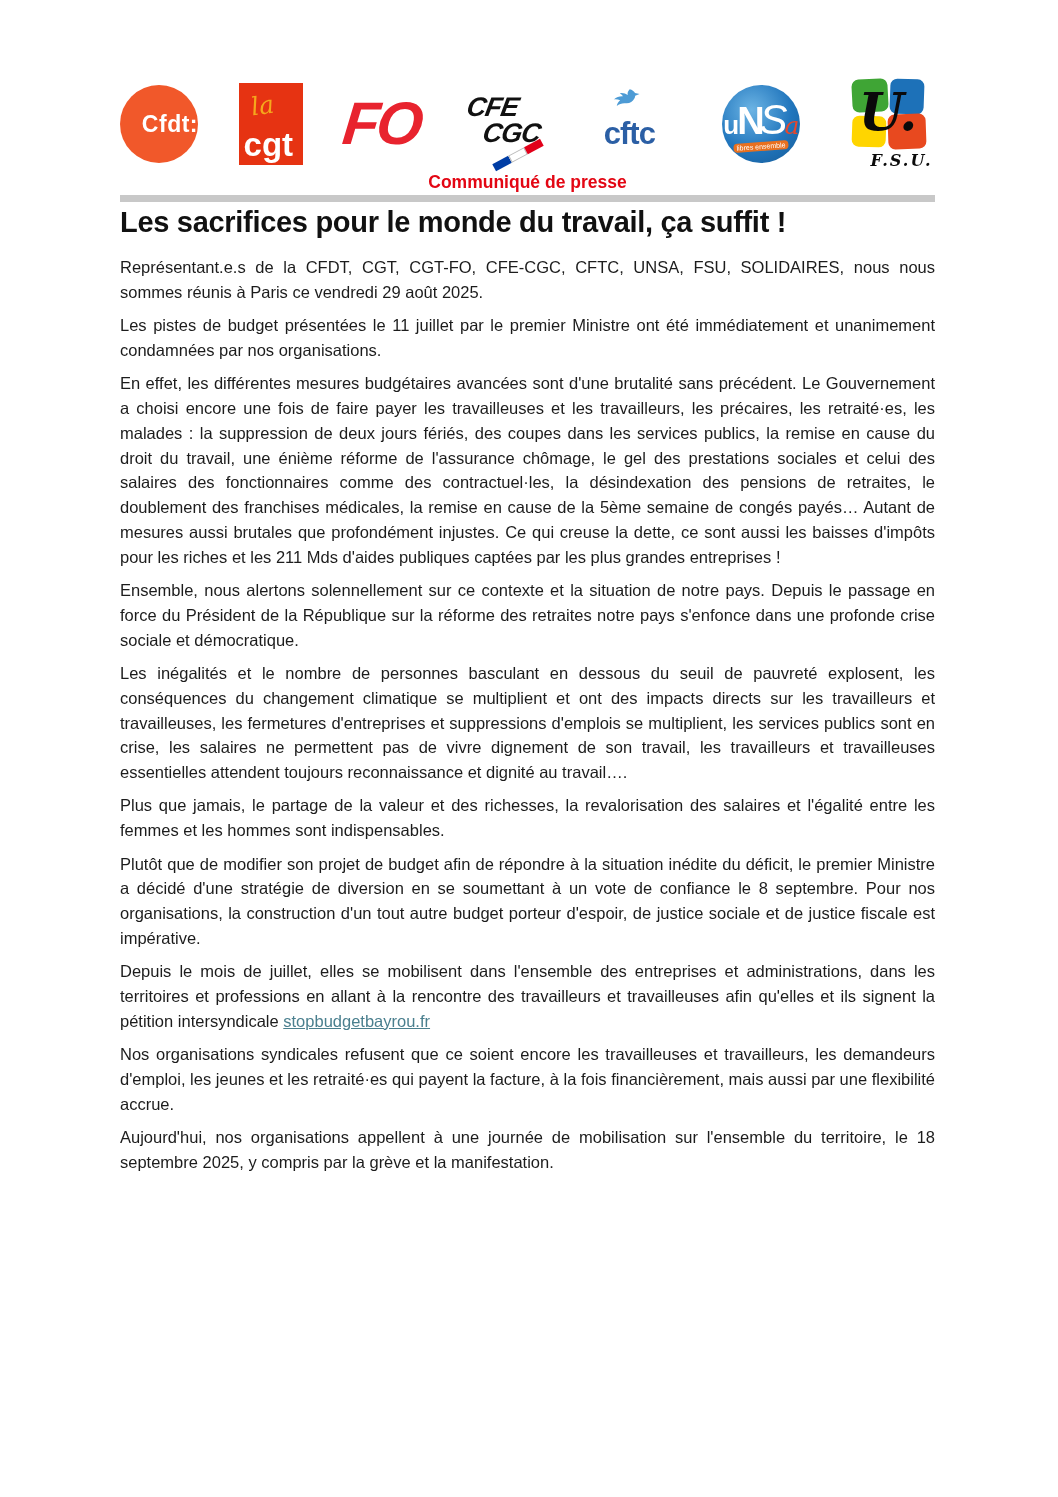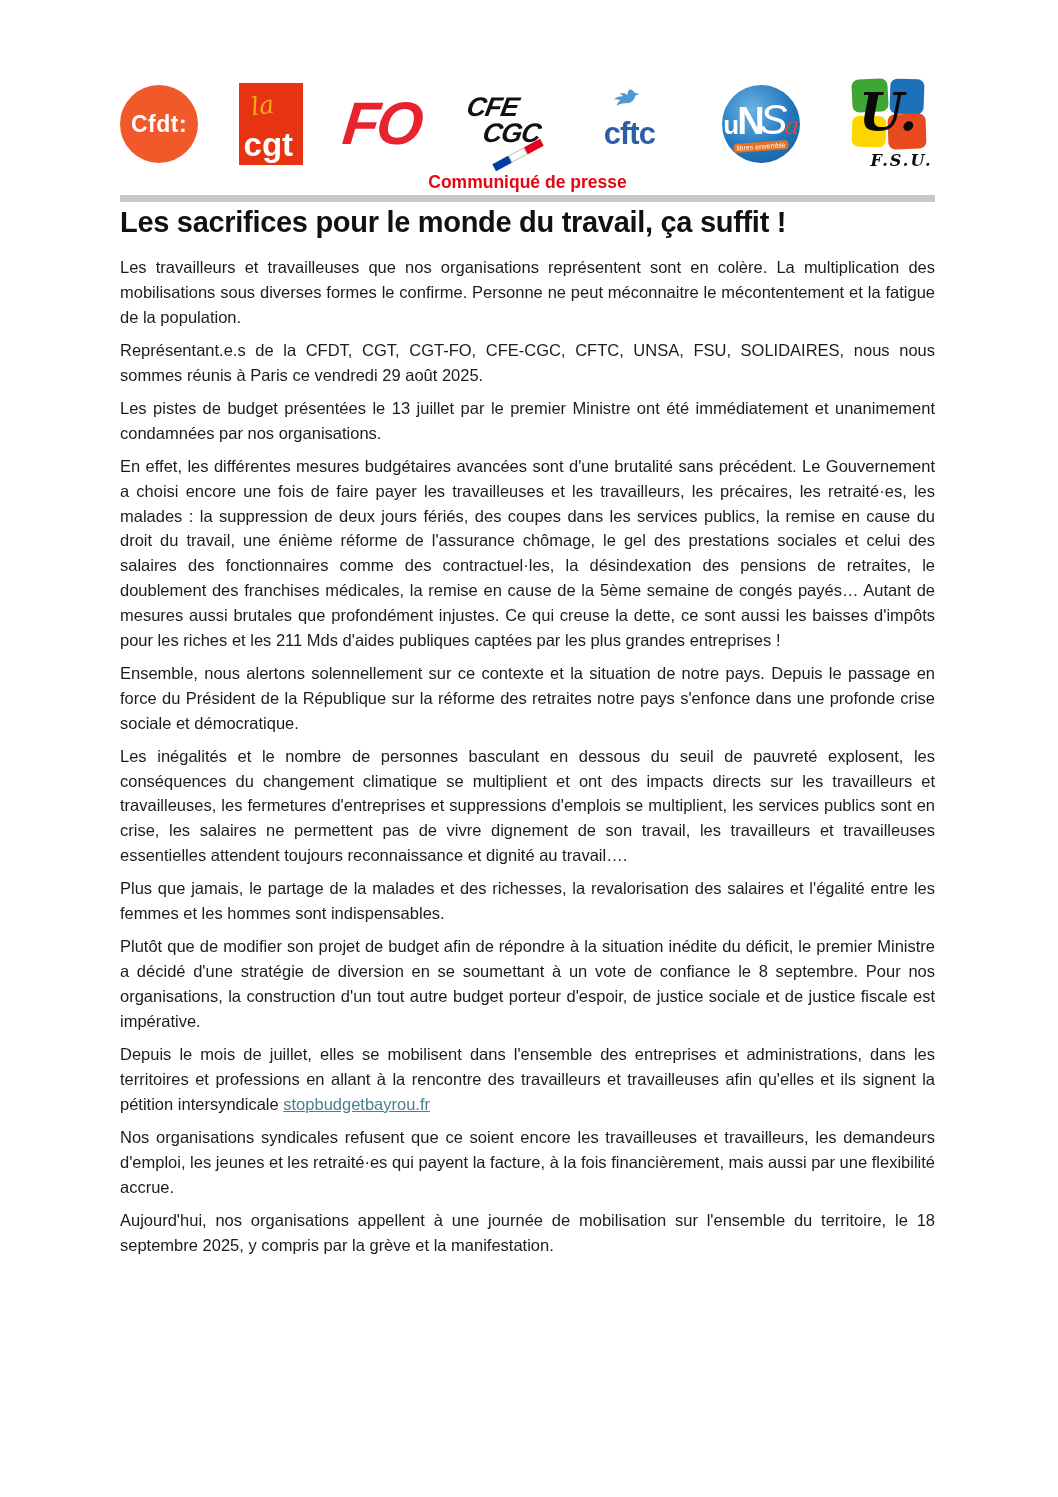--- a/index.html
+++ b/index.html
@@ -12,21 +12,21 @@
   *{box-sizing:border-box; margin:0; padding:0;}
   html,body{background:#fff;}
   body{width:1058px; font-family:"Liberation Sans", sans-serif; color:var(--text_black);}
   .page{width:1058px; height:1497px; background:#fff; padding:82px 123px 0 120px; overflow:hidden;}
 
   
   .logo-band{display:flex; justify-content:space-between; align-items:center; height:84px; width:100%;}
   .logo{display:flex; align-items:center; justify-content:center; flex:0 0 auto;}
 
   .cfdt-circle{width:78px; height:78px; border-radius:50%; background:var(--cfdt_orange);
-    display:flex; align-items:center; justify-content:center;}
+    display:flex; align-items:center; justify-content:flex-end;}
   .cfdt-circle span{color:#fff; font-weight:bold; font-size:23px; letter-spacing:.5px;}
 
   .cgt-box{width:64px; height:82px; background:var(--cgt_red); position:relative;}
   .cgt-la{position:absolute; top:8px; left:12px; font-family:"DejaVu Serif",serif; font-style:italic;
     color:var(--cgt_script); font-size:25px; transform:rotate(-8deg);}
   .cgt-txt{position:absolute; bottom:4px; left:5px; color:#fff; font-weight:bold; font-size:33px; line-height:1;}
 
   .fo-txt{color:var(--fo_red); font-weight:bold; font-style:italic; font-size:60px; line-height:1;
     transform:skewX(-6deg); letter-spacing:-3px;}
 
@@ -157,26 +157,25 @@
     </div>
 
   </div>
 
   <div class="communique">Communiqué de presse</div>
   <div class="rule"></div>
 
   <h1 class="doc-title">Les sacrifices pour le monde du travail, ça suffit !</h1>
 
   <div class="body-text">
-    <p class="para">Les travailleurs et travailleuses que nos organisations représentent sont en colère. La multiplication des mobilisations sous diverses formes le confirme. Personne ne peut méconnaitre le mécontentement et la fatigue de la population.</p>
     <p class="para">Représentant.e.s de la CFDT, CGT, CGT-FO, CFE-CGC, CFTC, UNSA, FSU, SOLIDAIRES, nous nous sommes réunis à Paris ce vendredi 29 août 2025.</p>
-    <p class="para">Les pistes de budget présentées le 13 juillet par le premier Ministre ont été immédiatement et unanimement condamnées par nos organisations.</p>
+    <p class="para">Les pistes de budget présentées le 11 juillet par le premier Ministre ont été immédiatement et unanimement condamnées par nos organisations.</p>
     <p class="para">En effet, les différentes mesures budgétaires avancées sont d'une brutalité sans précédent. Le Gouvernement a choisi encore une fois de faire payer les travailleuses et les travailleurs, les précaires, les retraité·es, les malades : la suppression de deux jours fériés, des coupes dans les services publics, la remise en cause du droit du travail, une énième réforme de l'assurance chômage, le gel des prestations sociales et celui des salaires des fonctionnaires comme des contractuel·les, la désindexation des pensions de retraites, le doublement des franchises médicales, la remise en cause de la 5ème semaine de congés payés… Autant de mesures aussi brutales que profondément injustes. Ce qui creuse la dette, ce sont aussi les baisses d'impôts pour les riches et les 211 Mds d'aides publiques captées par les plus grandes entreprises !</p>
     <p class="para">Ensemble, nous alertons solennellement sur ce contexte et la situation de notre pays. Depuis le passage en force du Président de la République sur la réforme des retraites notre pays s'enfonce dans une profonde crise sociale et démocratique.</p>
     <p class="para">Les inégalités et le nombre de personnes basculant en dessous du seuil de pauvreté explosent, les conséquences du changement climatique se multiplient et ont des impacts directs sur les travailleurs et travailleuses, les fermetures d'entreprises et suppressions d'emplois se multiplient, les services publics sont en crise, les salaires ne permettent pas de vivre dignement de son travail, les travailleurs et travailleuses essentielles attendent toujours reconnaissance et dignité au travail….</p>
-    <p class="para">Plus que jamais, le partage de la malades et des richesses, la revalorisation des salaires et l'égalité entre les femmes et les hommes sont indispensables.</p>
+    <p class="para">Plus que jamais, le partage de la valeur et des richesses, la revalorisation des salaires et l'égalité entre les femmes et les hommes sont indispensables.</p>
     <p class="para">Plutôt que de modifier son projet de budget afin de répondre à la situation inédite du déficit, le premier Ministre a décidé d'une stratégie de diversion en se soumettant à un vote de confiance le 8 septembre. Pour nos organisations, la construction d'un tout autre budget porteur d'espoir, de justice sociale et de justice fiscale est impérative.</p>
     <p class="para"><span>Depuis le mois de juillet, elles se mobilisent dans l'ensemble des entreprises et administrations, dans les territoires et professions en allant à la rencontre des travailleurs et travailleuses afin qu'elles et ils signent la pétition intersyndicale </span><a class="link" href="#">stopbudgetbayrou.fr</a></p>
     <p class="para">Nos organisations syndicales refusent que ce soient encore les travailleuses et travailleurs, les demandeurs d'emploi, les jeunes et les retraité·es qui payent la facture, à la fois financièrement, mais aussi par une flexibilité accrue.</p>
     <p class="para">Aujourd'hui, nos organisations appellent à une journée de mobilisation sur l'ensemble du territoire, le 18 septembre 2025, y compris par la grève et la manifestation.</p>
   </div>
 
 </div>
 
 </body></html>

